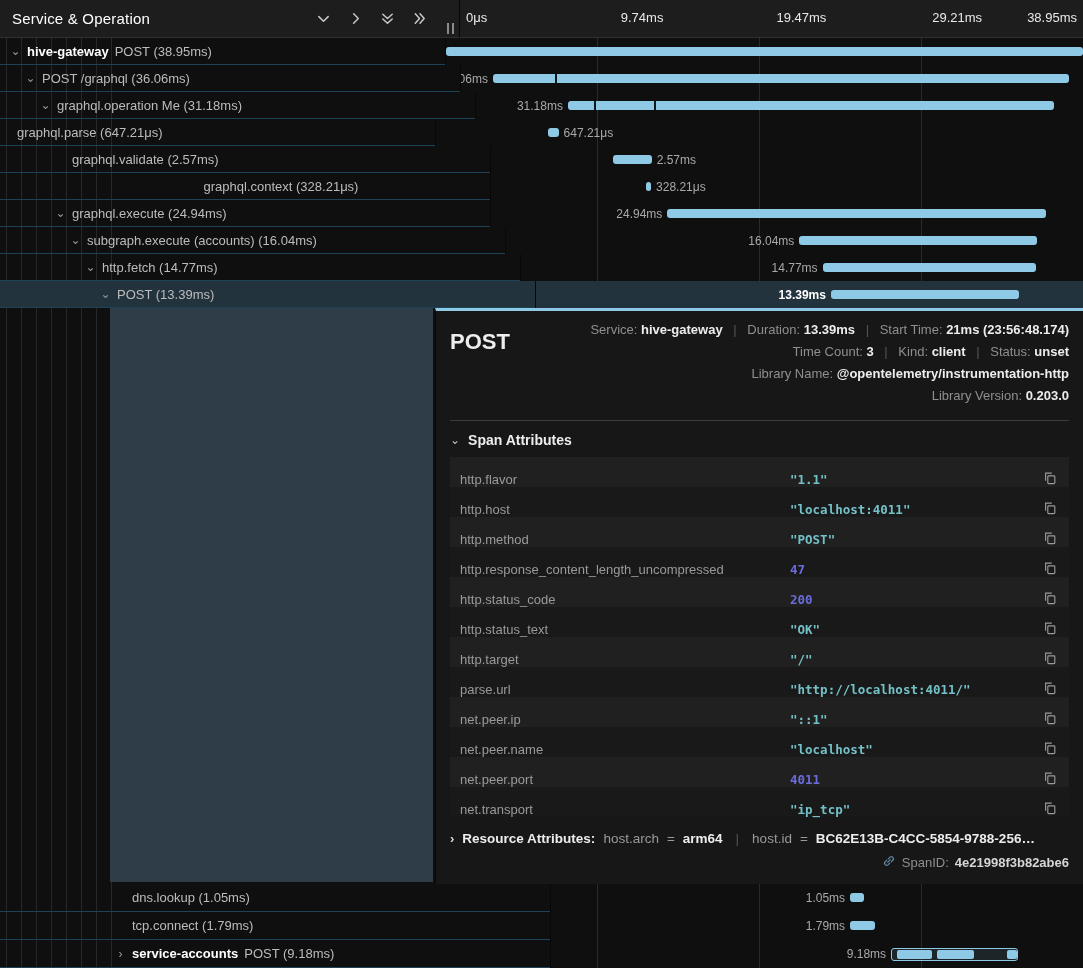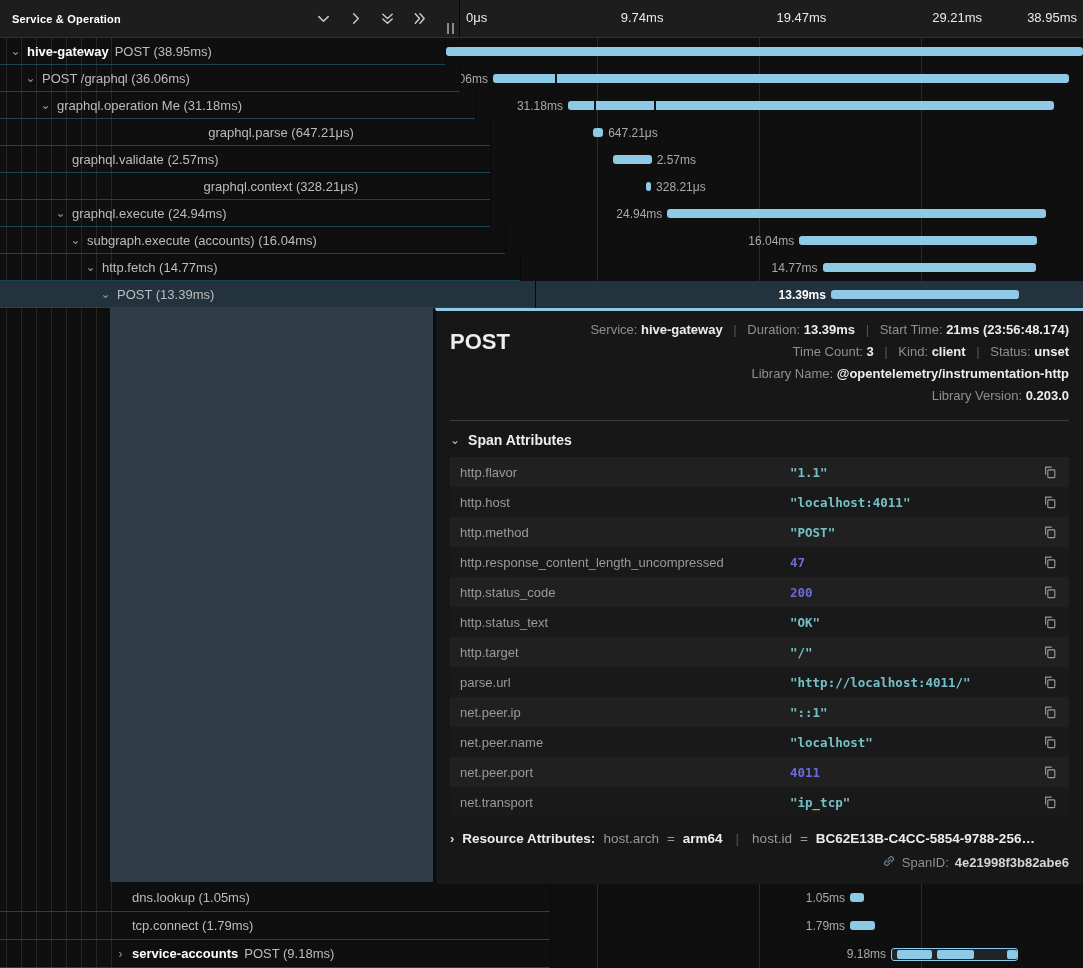--- a/index.html
+++ b/index.html
@@ -2,21 +2,21 @@
 <html><head>
 <meta charset="utf-8">
 <style>
   html,body{margin:0;padding:0}
   body{width:1083px;height:968px;background:#0f0f0f;font-family:"Liberation Sans",sans-serif;color:#bbb;overflow:hidden}
   .app{position:relative;width:1083px;height:968px;overflow:hidden}
 
   
   .topbar{display:flex;height:38px}
   .topbar-left{width:435px;background:#1d1d1d;border-bottom:1px solid #303030;display:flex;align-items:center;padding:0 12px;position:relative}
-  .title{color:#fff;font-size:11px;font-weight:bold;letter-spacing:.2px}
+  .title{color:#fff;font-size:15px;font-weight:normal;letter-spacing:.2px}
   .hdr-icons{margin-left:auto;display:flex;gap:17px;align-items:center;margin-right:20px}
   .hdr-icon{background:none;border:none;padding:0;cursor:pointer;display:flex;align-items:center}
   .hdr-icon svg{stroke:#c9c9c9;fill:none;stroke-width:1.6;stroke-linecap:round;stroke-linejoin:round}
   .grip{position:absolute;right:5px;bottom:3px;display:flex;gap:3px;cursor:col-resize}
   .grip i{width:2px;height:11px;background:#8a8a8a;display:block}
   .topbar-right{flex:1;background:#1d1d1d;border-bottom:1px solid #303030;border-left:1px solid #080808;position:relative;font-size:13px;color:#e9e9e9}
   .tick{position:absolute;top:10px;white-space:nowrap}
   .tick.p0{left:6px}.tick.p25{left:calc(25% + 5px)}.tick.p50{left:calc(50% + 5px)}.tick.p75{left:calc(75% + 5px)}.tick.p100{right:6px}
 
   
@@ -51,21 +51,21 @@
   .detail-header{display:flex;justify-content:space-between;align-items:flex-start}
   .detail-title{font-size:22px;font-weight:bold;color:#ededed;margin-top:10px}
   .meta{text-align:right;font-size:13px;line-height:22px;color:#8f8f8f}
   .m-label{color:#8f8f8f}
   .m-value{color:#ededed;font-weight:bold}
   .m-sep{color:#555;margin:0 7px}
   .divider{border-top:1px solid #3c3c3c;margin:13px 0 11px}
   .section-head{display:flex;align-items:center;gap:8px;font-size:14px;font-weight:bold;color:#ededed;cursor:pointer;background:none;border:none;padding:0}
   .sec-chev{color:#c2c2c2;font-size:12px;font-weight:normal}
   .attr-table{margin-top:9px}
-  .attr-row{display:flex;align-items:center;height:30px;padding:0 10px;font-size:13px}
+  .attr-row{display:flex;align-items:flex-end;height:30px;padding:0 10px;font-size:13px}
   .attr-row:nth-child(odd){background:#202020}
   .attr-row:nth-child(even){background:#191919}
   .attr-key{flex:0 0 330px;color:#9a9a9a;overflow:hidden;white-space:nowrap}
   .attr-value{flex:1;font-family:"DejaVu Sans Mono",monospace;font-size:12.5px;font-weight:bold}
   .attr-row.string .attr-value{color:#74c0c7}
   .attr-row.number .attr-value{color:#6b6bdb}
   .copy-btn{background:none;border:none;cursor:pointer;padding:2px;display:flex}
   .copy-btn svg{stroke:#9a9a9a;fill:none;stroke-width:1.3}
   .resource-line{margin-top:14px;display:flex;align-items:center;gap:8px;font-size:13.5px;cursor:pointer}
   .res-chev{color:#dcdcdc;font-weight:bold;font-size:13px}
@@ -174,21 +174,21 @@
       </div>
       <div class="tl">
         <span class="dur-label" style="right: calc(84.8524% + 5px);">31.18ms</span>
         <div class="bar" style="left: 15.1476%; width: 80.0513%;"></div>
       <i class="notch" style="left: 19.5122%;"></i>
           <i class="notch" style="left: 29.2683%;"></i>
         </div>
     </div>
 
     <div class="row">
-      <div class="name-cell" style="padding-left: 55px; justify-content: center;">
+      <div class="name-cell" style="">
         <span class="chev"></span>
 
         <span class="op">graphql.parse (647.21μs)</span>
       </div>
       <div class="tl">
         <span class="dur-label" style="left: calc(18.9474% + 5px);">647.21μs</span>
         <div class="bar" style="left: 17.2786%; width: 1.66881%;"></div>
       </div>
     </div>
 

